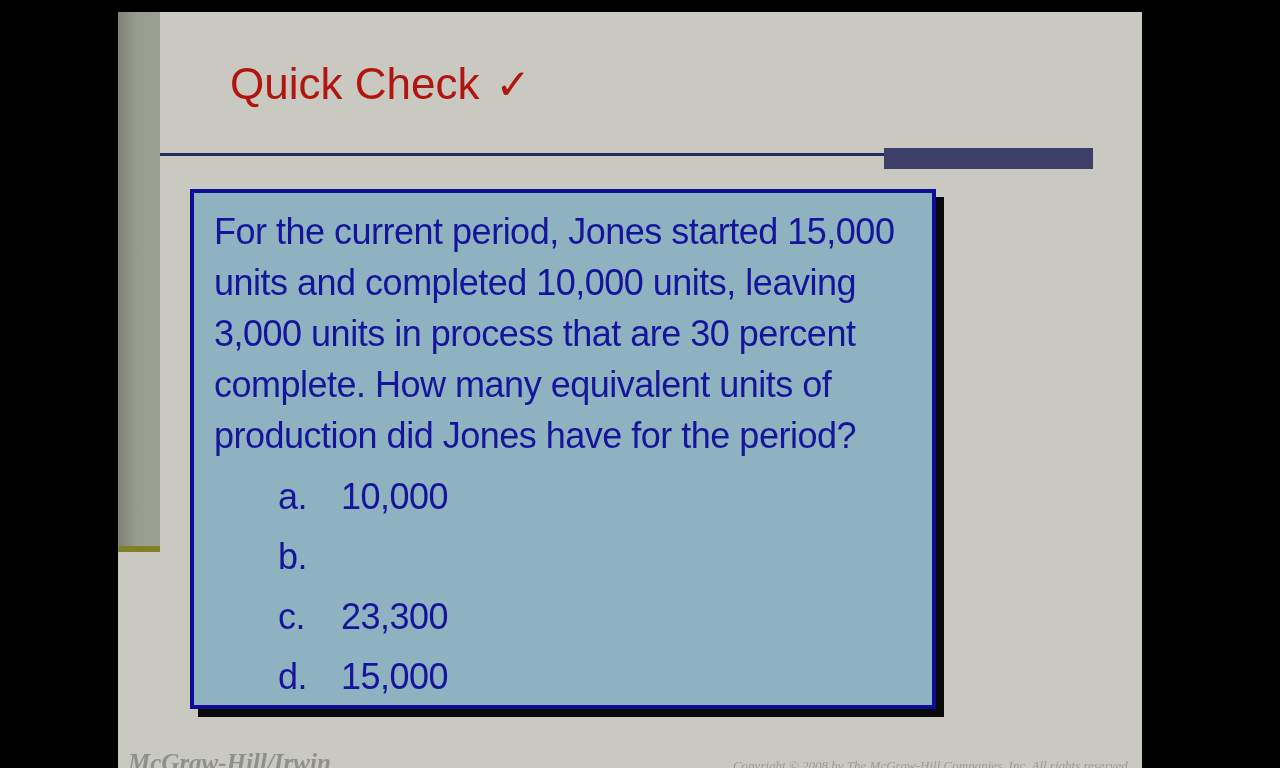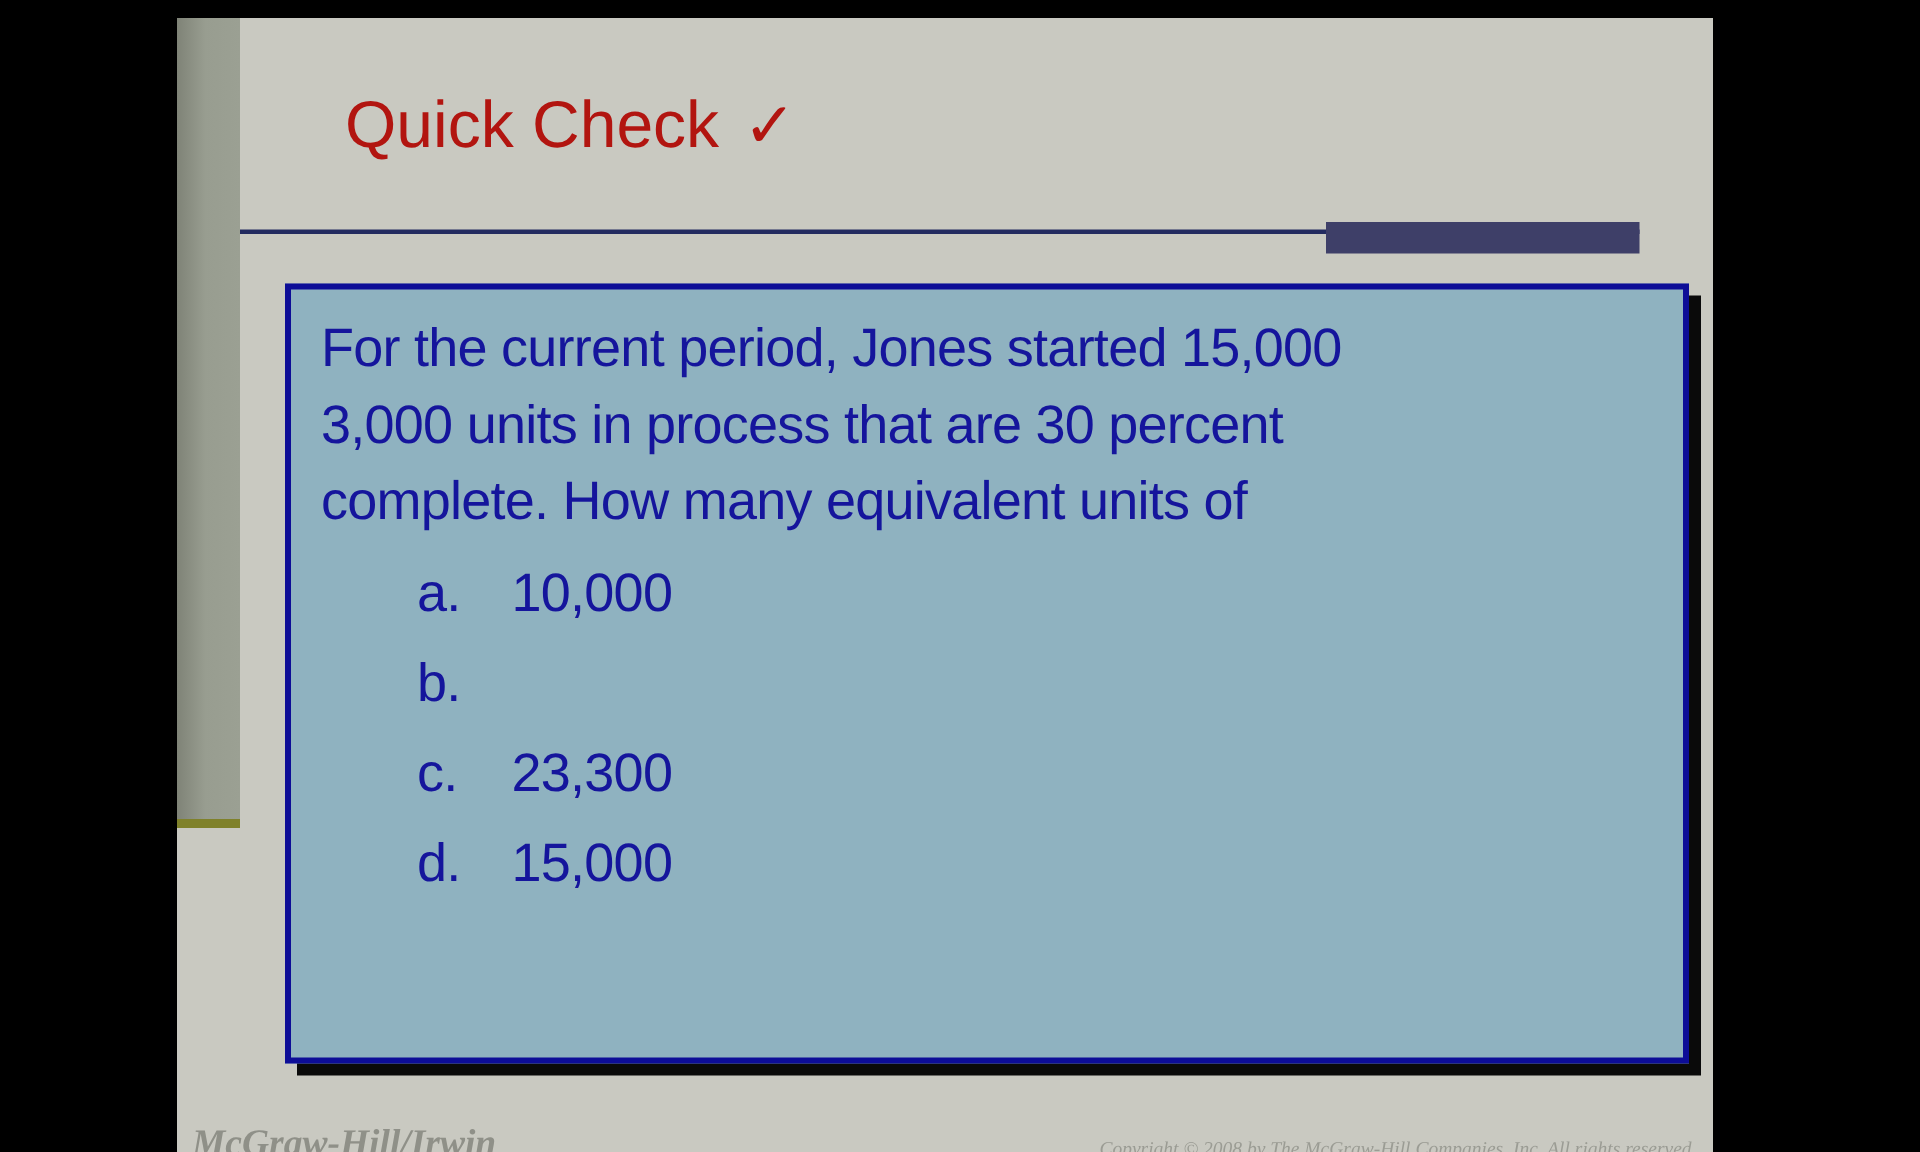--- a/index.html
+++ b/index.html
@@ -54,21 +54,21 @@
     left: 766px;
     top: 136px;
     width: 209px;
     height: 21px;
     background: #3e3f68;
   }
   .question-box {
     position: absolute;
     left: 72px;
     top: 177px;
-    width: 936px;
+    width: 746px;
     height: 520px;
     background: #8fb2c0;
     border: 4px solid #0d0d97;
     box-shadow: 8px 8px 0 #0a0a0a;
     color: #15159c;
   }
   .question-text {
     padding: 13px 10px 0 20px;
     font-size: 36px;
     line-height: 51px;
@@ -118,22 +118,24 @@
   <div class="slide-title">
     <span>Quick Check</span><span class="check">✓</span>
   </div>
 
   <div class="title-rule"></div>
   <div class="accent-bar"></div>
 
   <div class="question-box">
     <div class="question-text">
       <div>For the current period, Jones started 15,000</div>
+      <div>units and completed 10,000 units, leaving</div>
       <div>3,000 units in process that are 30 percent</div>
       <div>complete.  How many equivalent units of</div>
+      <div>production did Jones have for the period?</div>
     </div>
     <div class="options">
       <div class="option-row">
         <span class="option-letter">a.</span>
         <span class="option-value">10,000</span>
       </div>
       <div class="option-row">
         <span class="option-letter">b.</span>
       </div>
       <div class="option-row">

